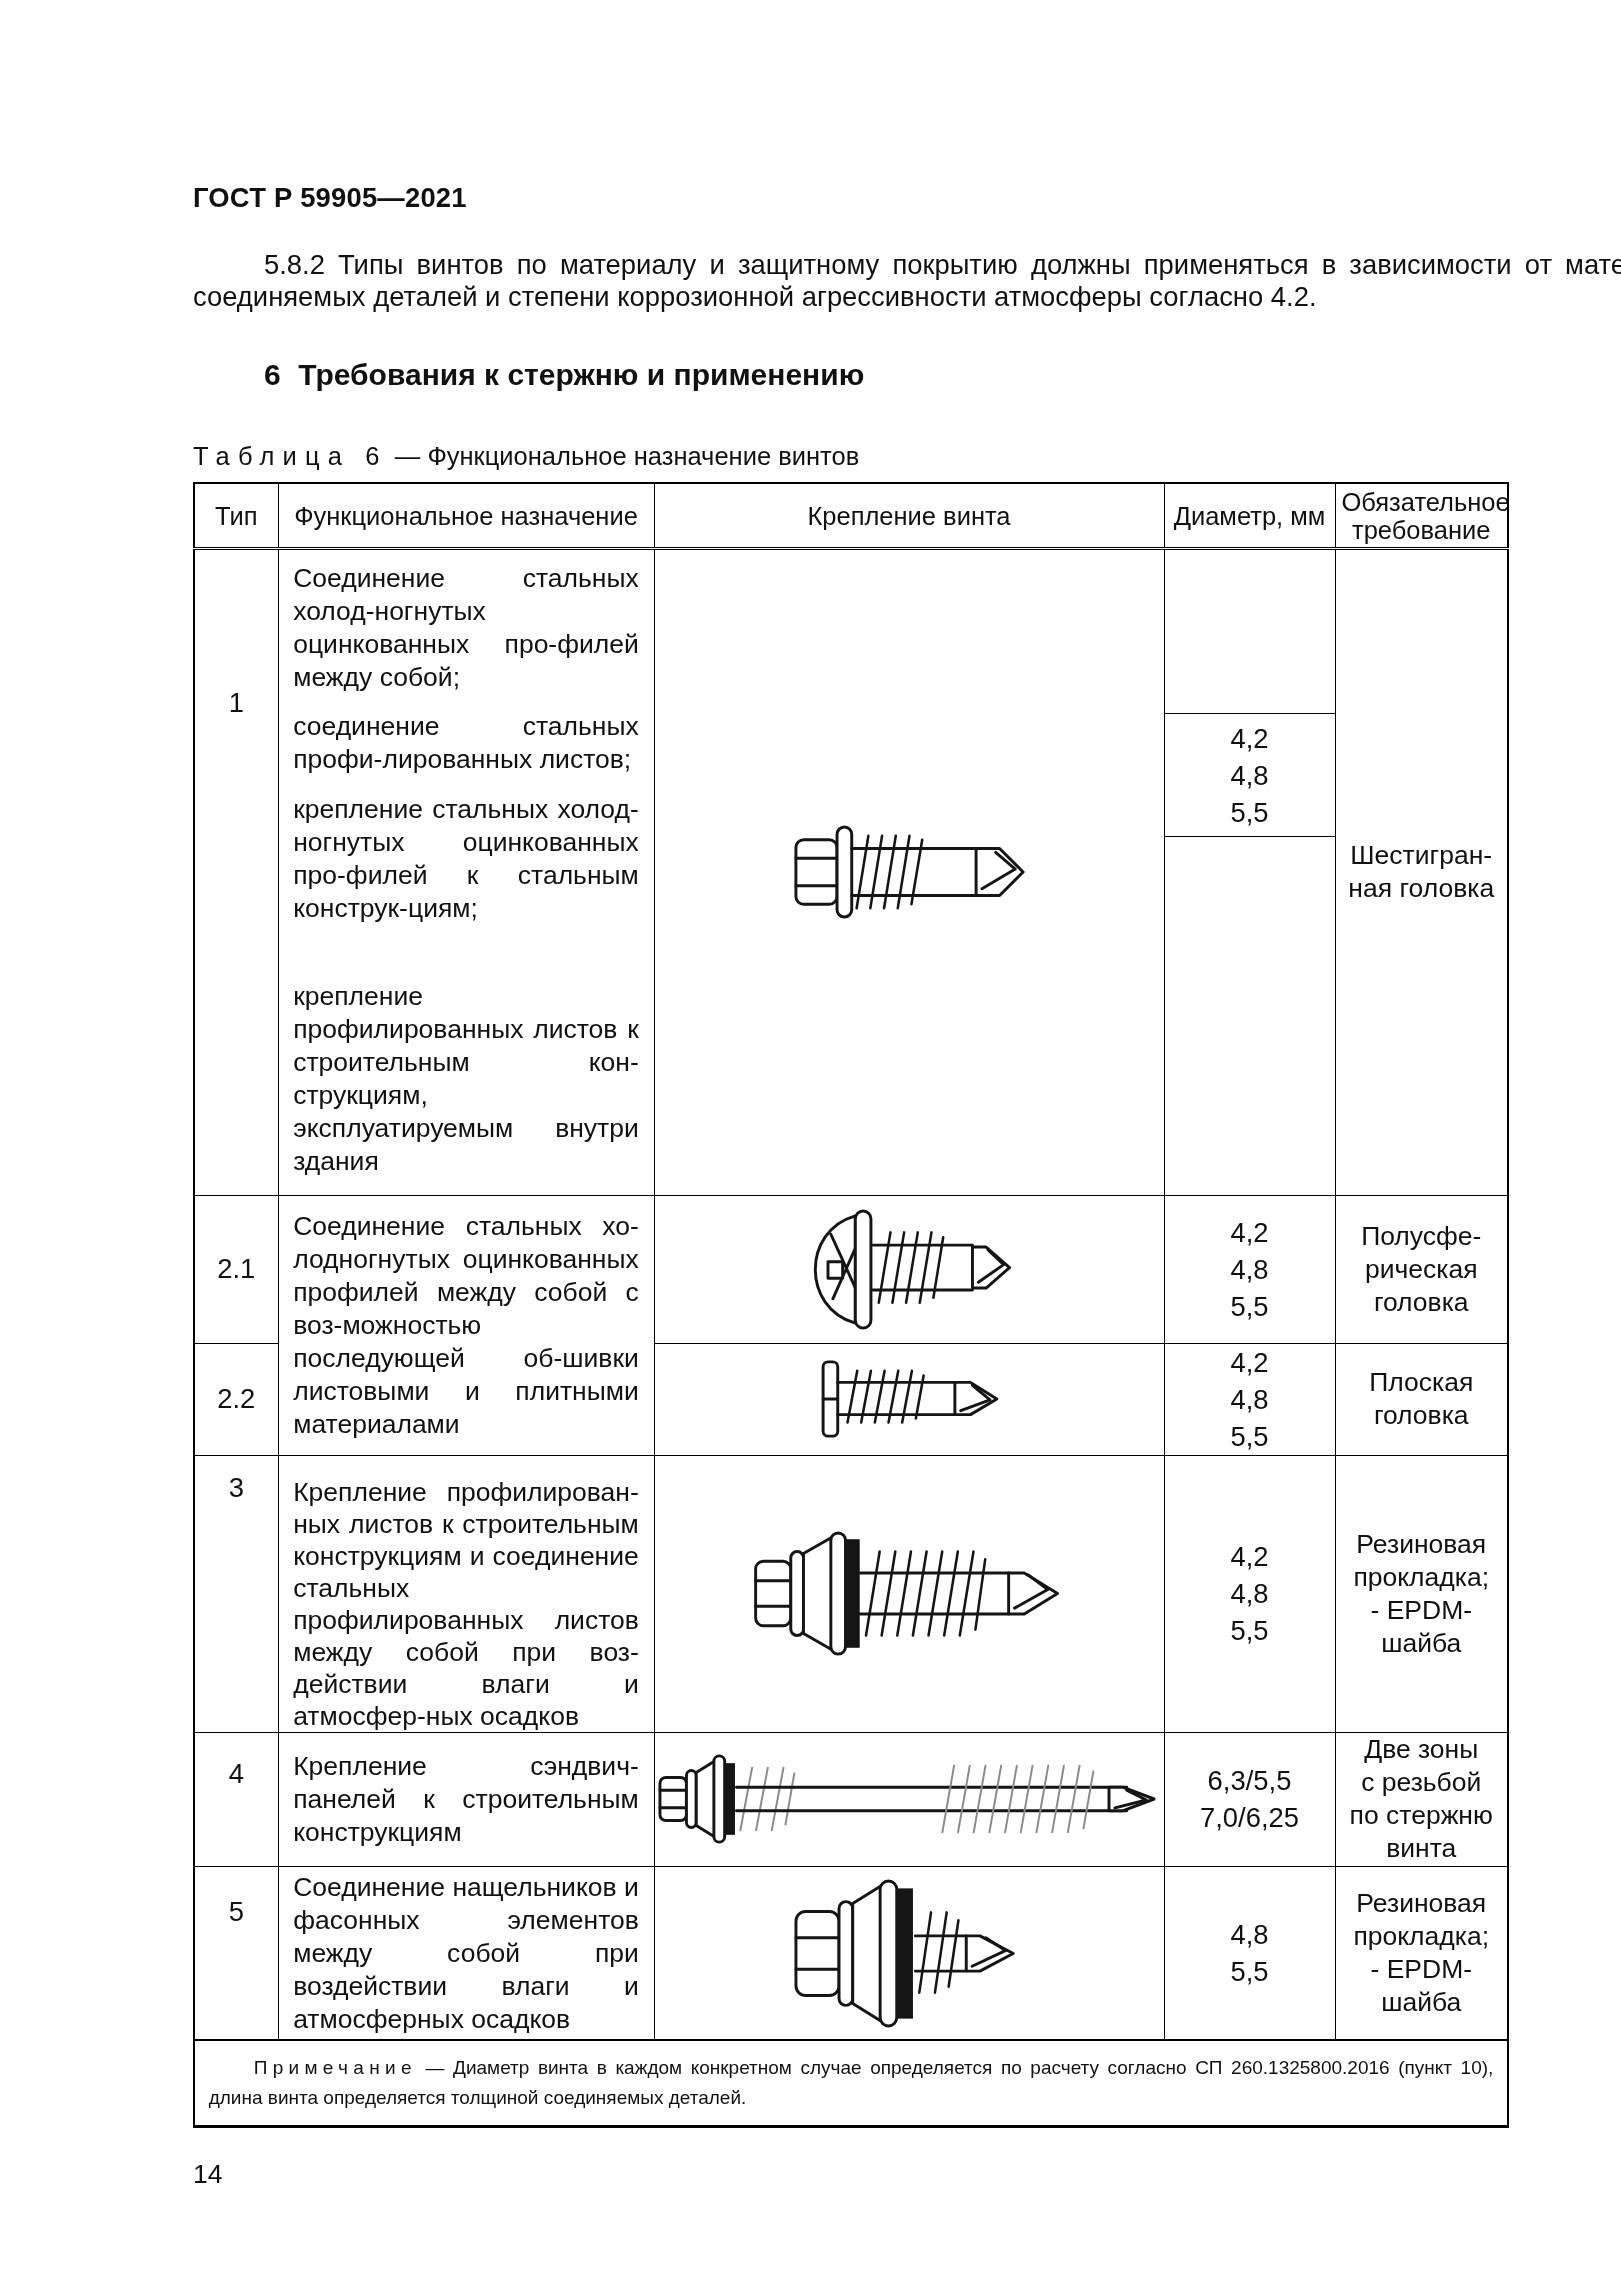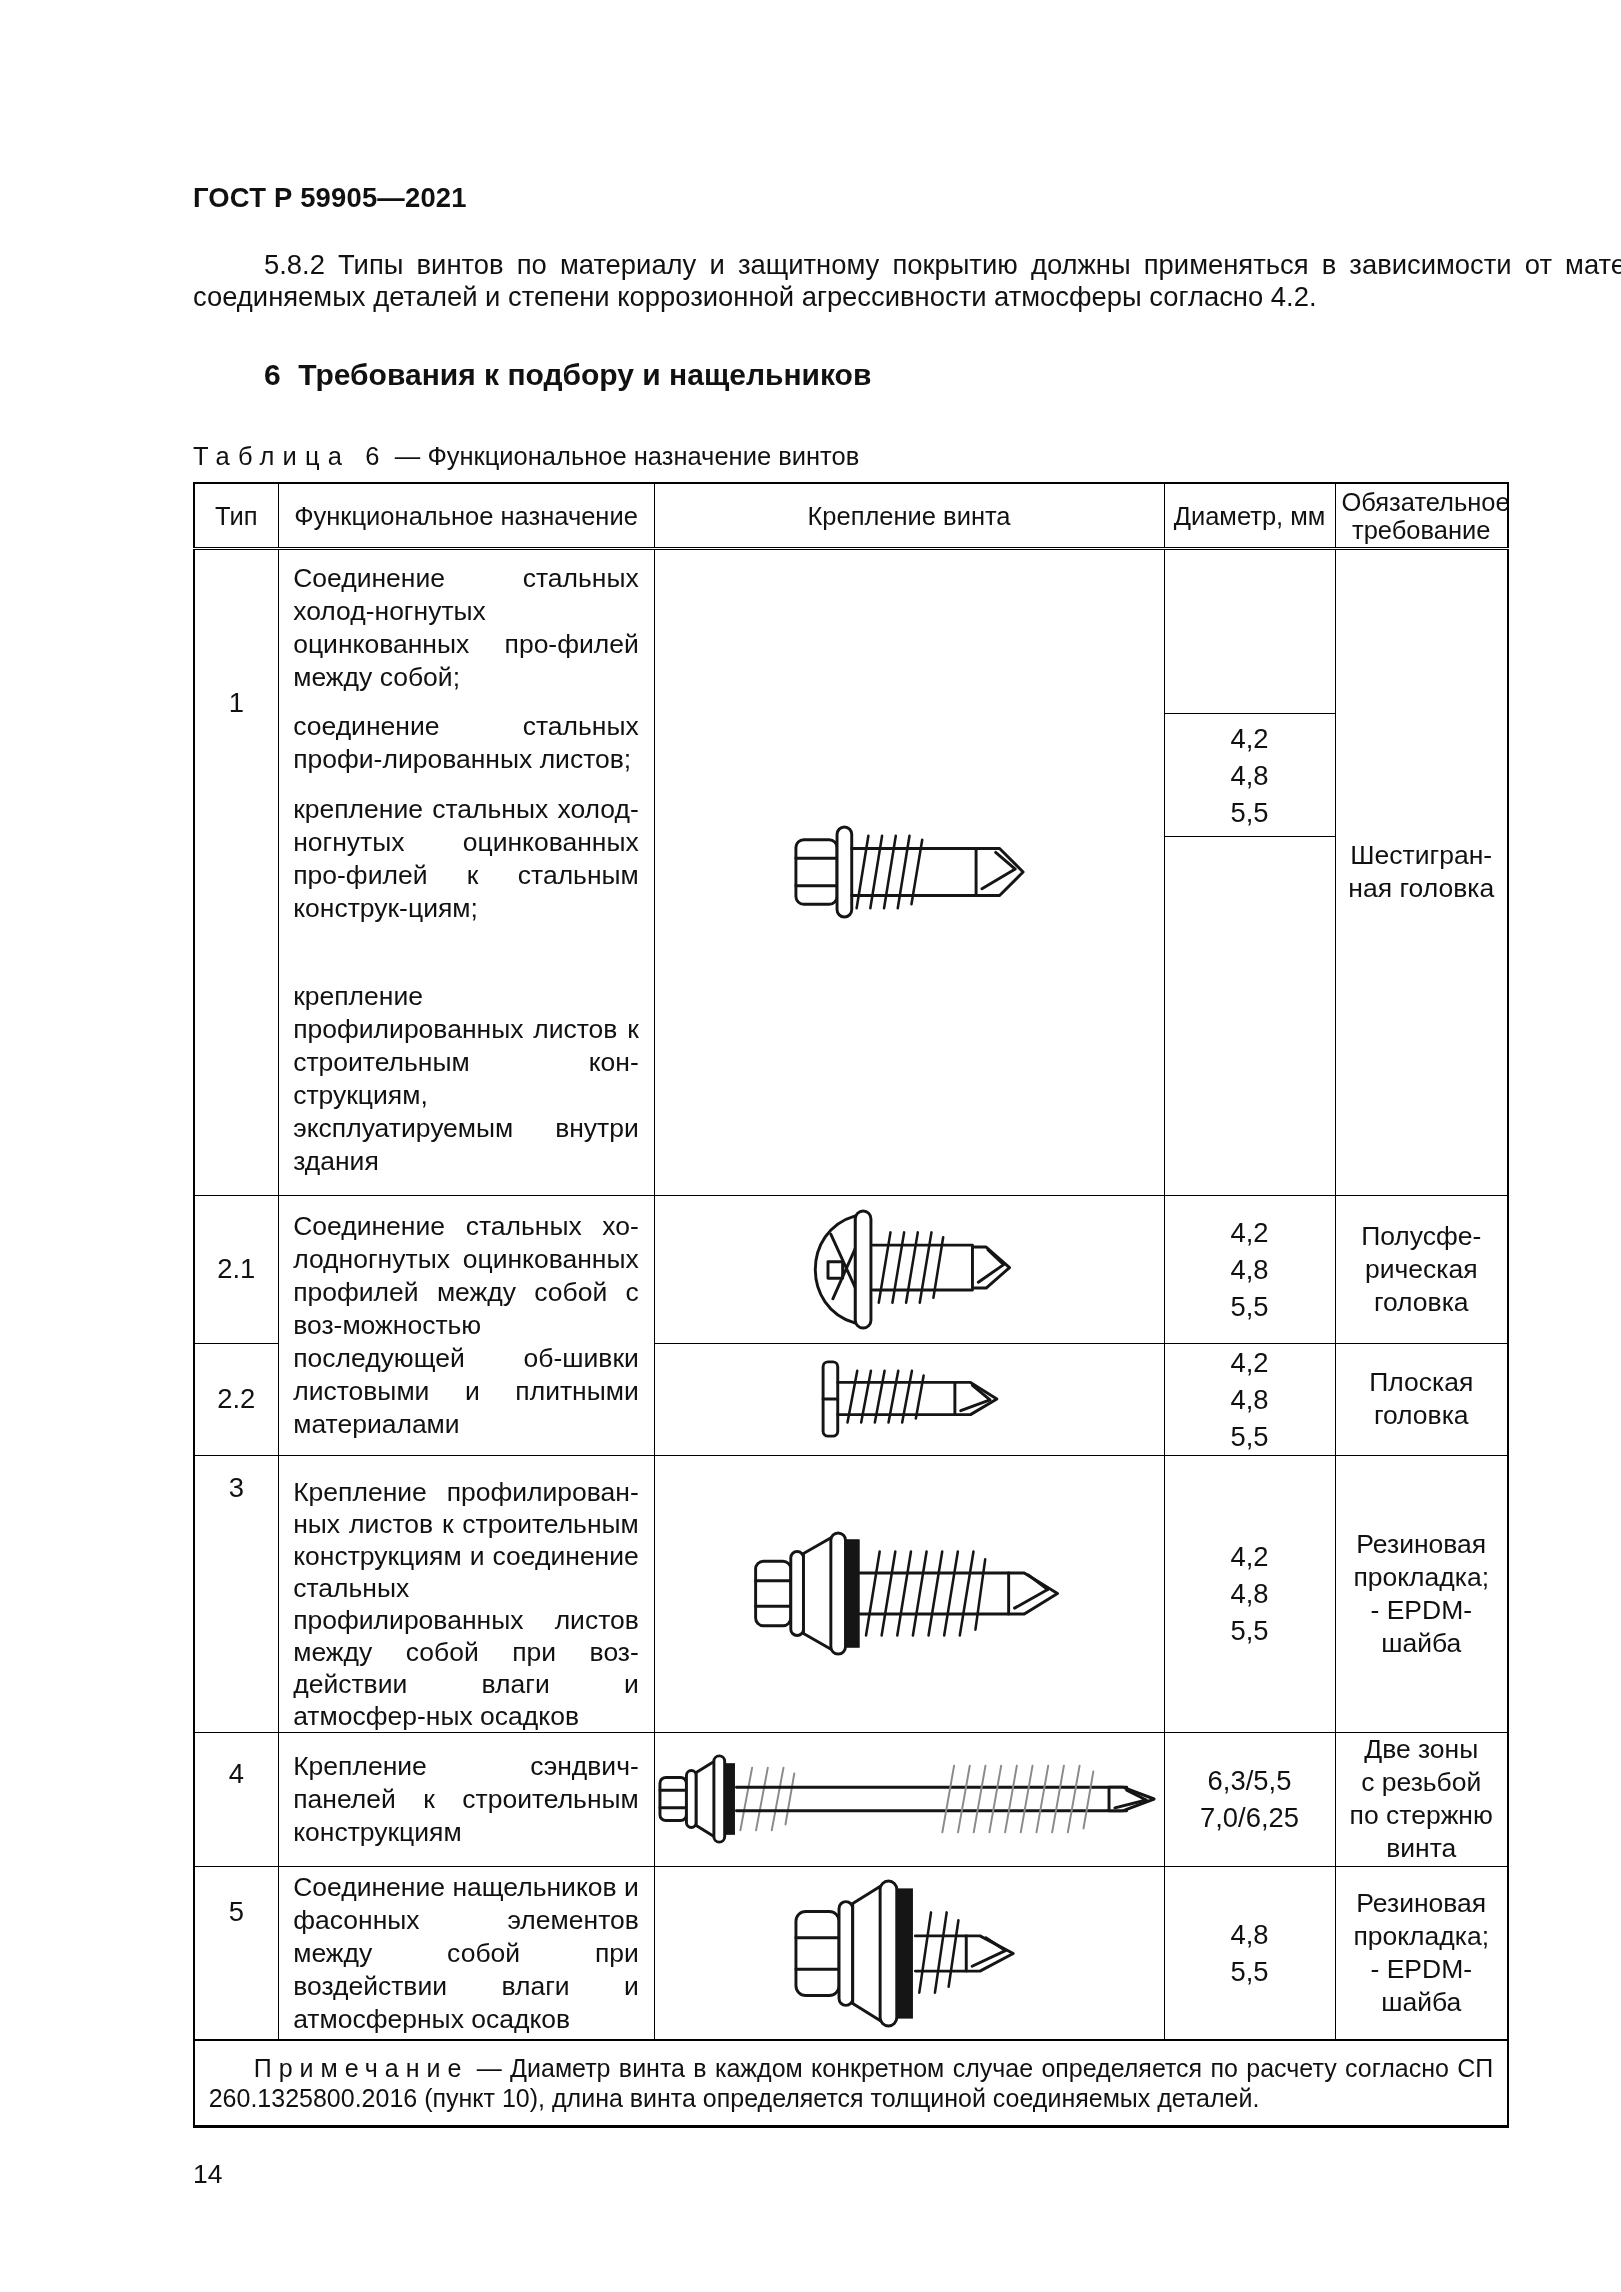--- a/index.html
+++ b/index.html
@@ -64,21 +64,21 @@
     height:123px;border-bottom:1px solid #000;
     display:flex;align-items:center;justify-content:center;
     white-space:pre-line;line-height:37px;font-size:27.4px;text-align:center;
   }
   td.req{
     vertical-align:middle;text-align:center;
     white-space:pre-line;line-height:33px;font-size:26.5px;padding:0 3.9px;
   }
   tr.note-row td{
     border-top:2px solid #000;height:76px;vertical-align:middle;
-    padding:3.9px 13.7px;font-size:25px;line-height:30px;text-align:justify;
+    padding:3.9px 13.7px;font-size:19px;line-height:30px;text-align:justify;
   }
   .note-indent{display:inline-block;width:45px;}
   .note-label{letter-spacing:.28em;}
   .page-number{margin-top:31px;font-size:26.5px;}
   svg .ln{stroke:#151515;stroke-width:3;fill:none;stroke-linejoin:round;stroke-linecap:round;}
   svg .fw{stroke:#151515;stroke-width:3;fill:#fff;stroke-linejoin:round;}
   svg .fb{fill:#151515;stroke:#151515;stroke-width:1;}
   svg .th{stroke:#151515;stroke-width:2.6;fill:none;stroke-linecap:round;}
   svg .lt{stroke:#8a8a8a;stroke-width:2;fill:none;stroke-linecap:round;}
 </style>
@@ -86,21 +86,21 @@
 <body>
 
 <div class="page">
   <div class="content">
 
     <div class="doc-code">ГОСТ Р 59905—2021</div>
 
     <p class="body-para para-582">5.8.2 Типы винтов по материалу и защитному покрытию должны применяться в зависимости от материала соединяемых деталей и степени коррозионной агрессивности атмосферы согласно 4.2.</p>
 
     <div class="section-heading">
-      <span class="num">6</span><span>Требования к подбору и нащельников</span>
+      <span class="num">6</span><span>Требования к стержню и применению</span>
     </div>
 
 
     <div class="caption">
       <span class="spaced">Таблица 6</span>
       <span>— Функциональное назначение винтов</span>
     </div>
 
     <table class="main">
       <colgroup>

